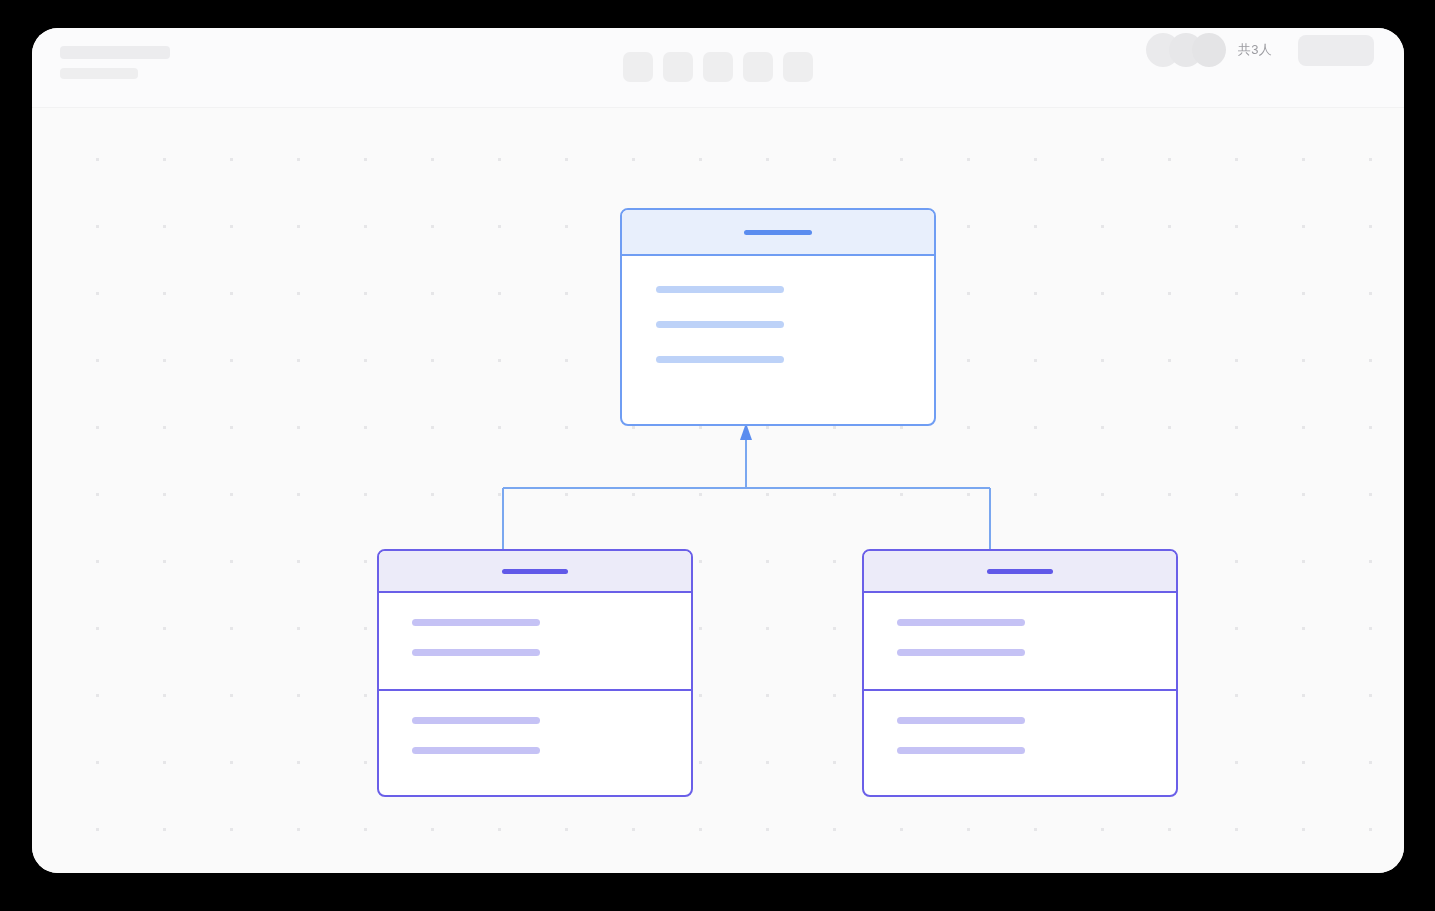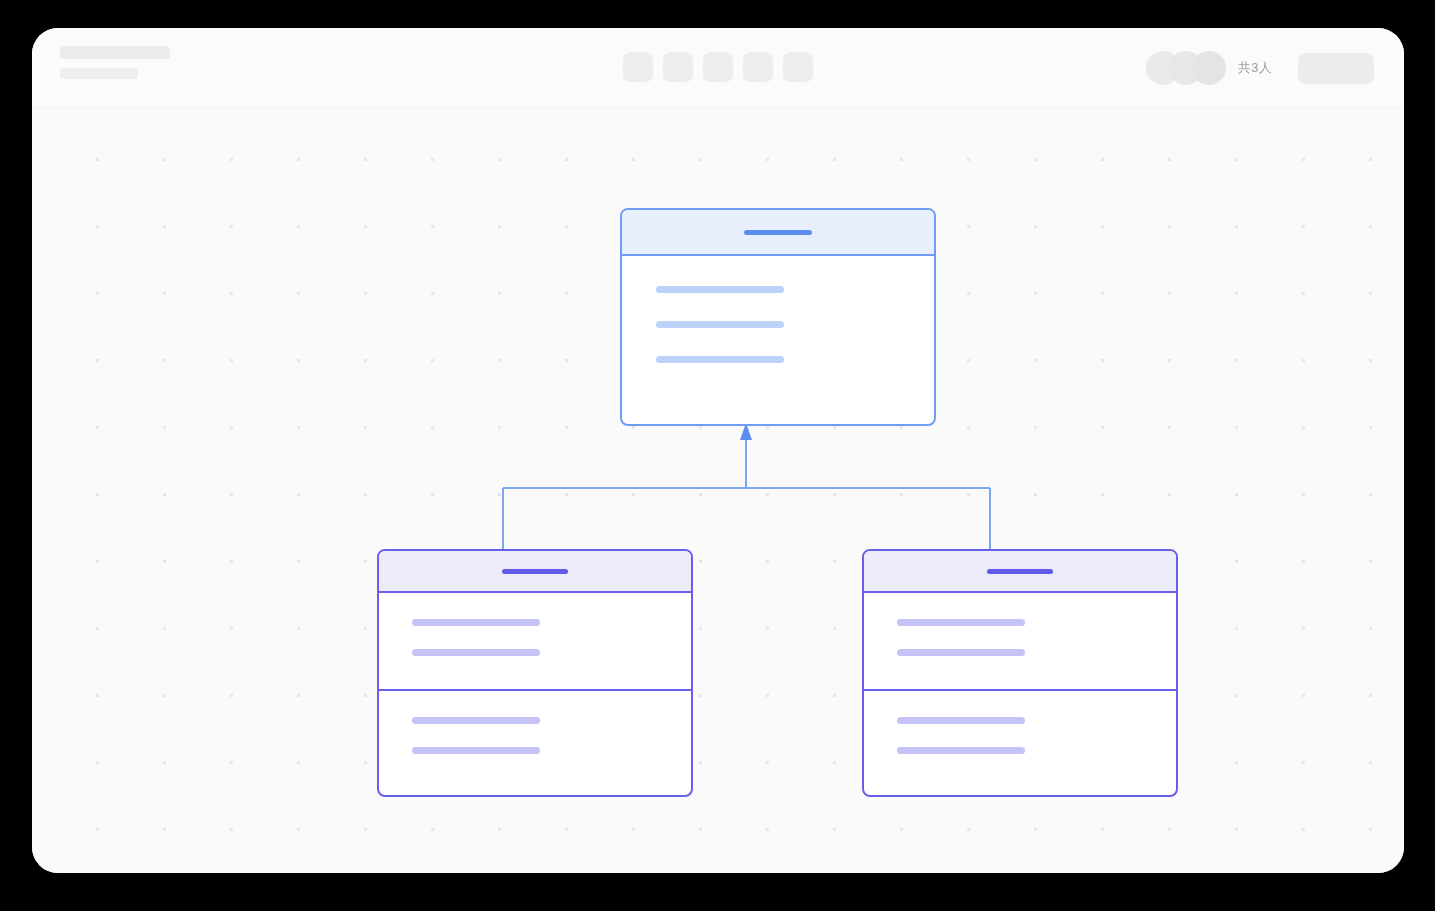--- a/index.html
+++ b/index.html
@@ -68,21 +68,21 @@
   .tool-btn {
     width: 30px;
     height: 30px;
     border-radius: 7px;
     background: #eeeeef;
   }
 
   .toolbar-right {
     position: absolute;
     right: 30px;
-    top: 22px;
+    top: 4px;
     display: flex;
     align-items: center;
     height: 36px;
   }
   .avatars {
     display: flex;
     align-items: center;
   }
   .avatar {
     width: 34px;

